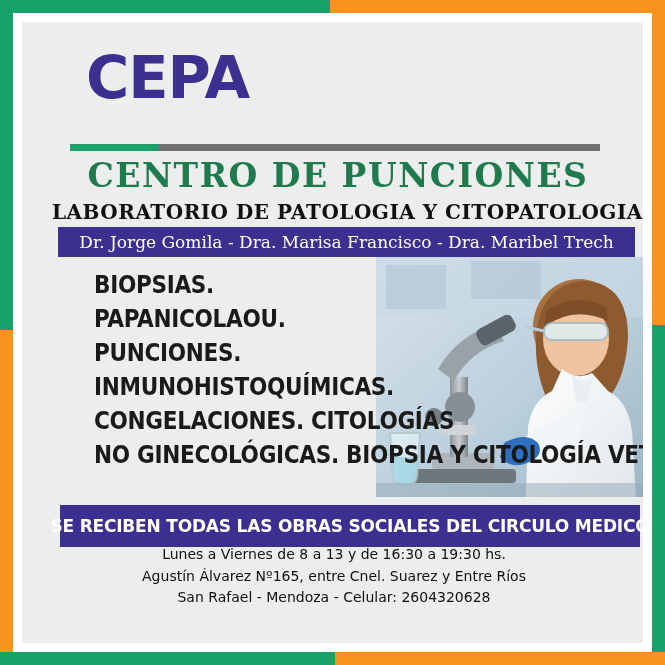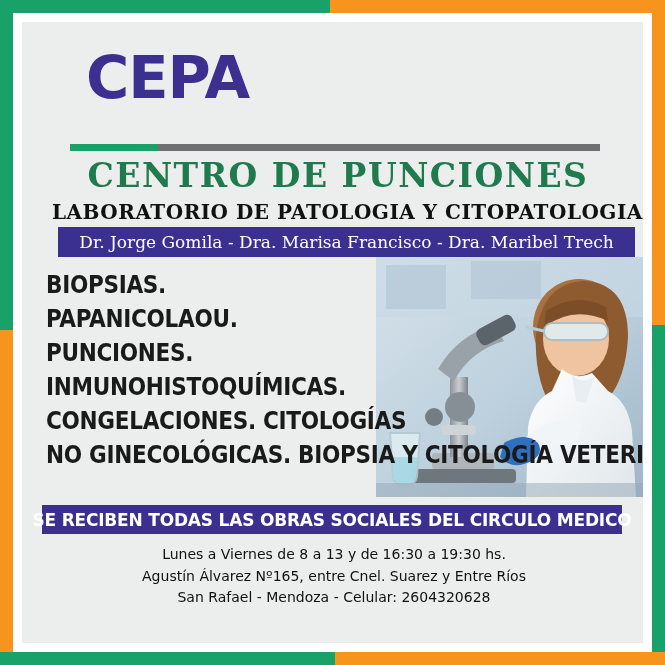--- a/index.html
+++ b/index.html
@@ -156,27 +156,28 @@
     width: 580px;
   }
   .service-line {
     font-family: "DejaVu Sans Condensed", "DejaVu Sans", sans-serif;
     font-weight: bold;
     font-size: 24px;
     color: #1a1a1a;
     line-height: 1.42;
     letter-spacing: -0.3px;
     white-space: nowrap;
+    margin-left: 48px;
   }
   .obras-band {
     position: absolute;
-    left: 20px;
+    left: 38px;
     top: 483px;
     width: 580px;
-    height: 29px;
+    height: 42px;
     background: #3b2f8f;
     color: #ffffff;
     display: flex;
     align-items: center;
     justify-content: center;
     font-family: "DejaVu Sans", sans-serif;
     font-weight: bold;
     font-size: 17px;
     letter-spacing: -0.2px;
     white-space: nowrap;

